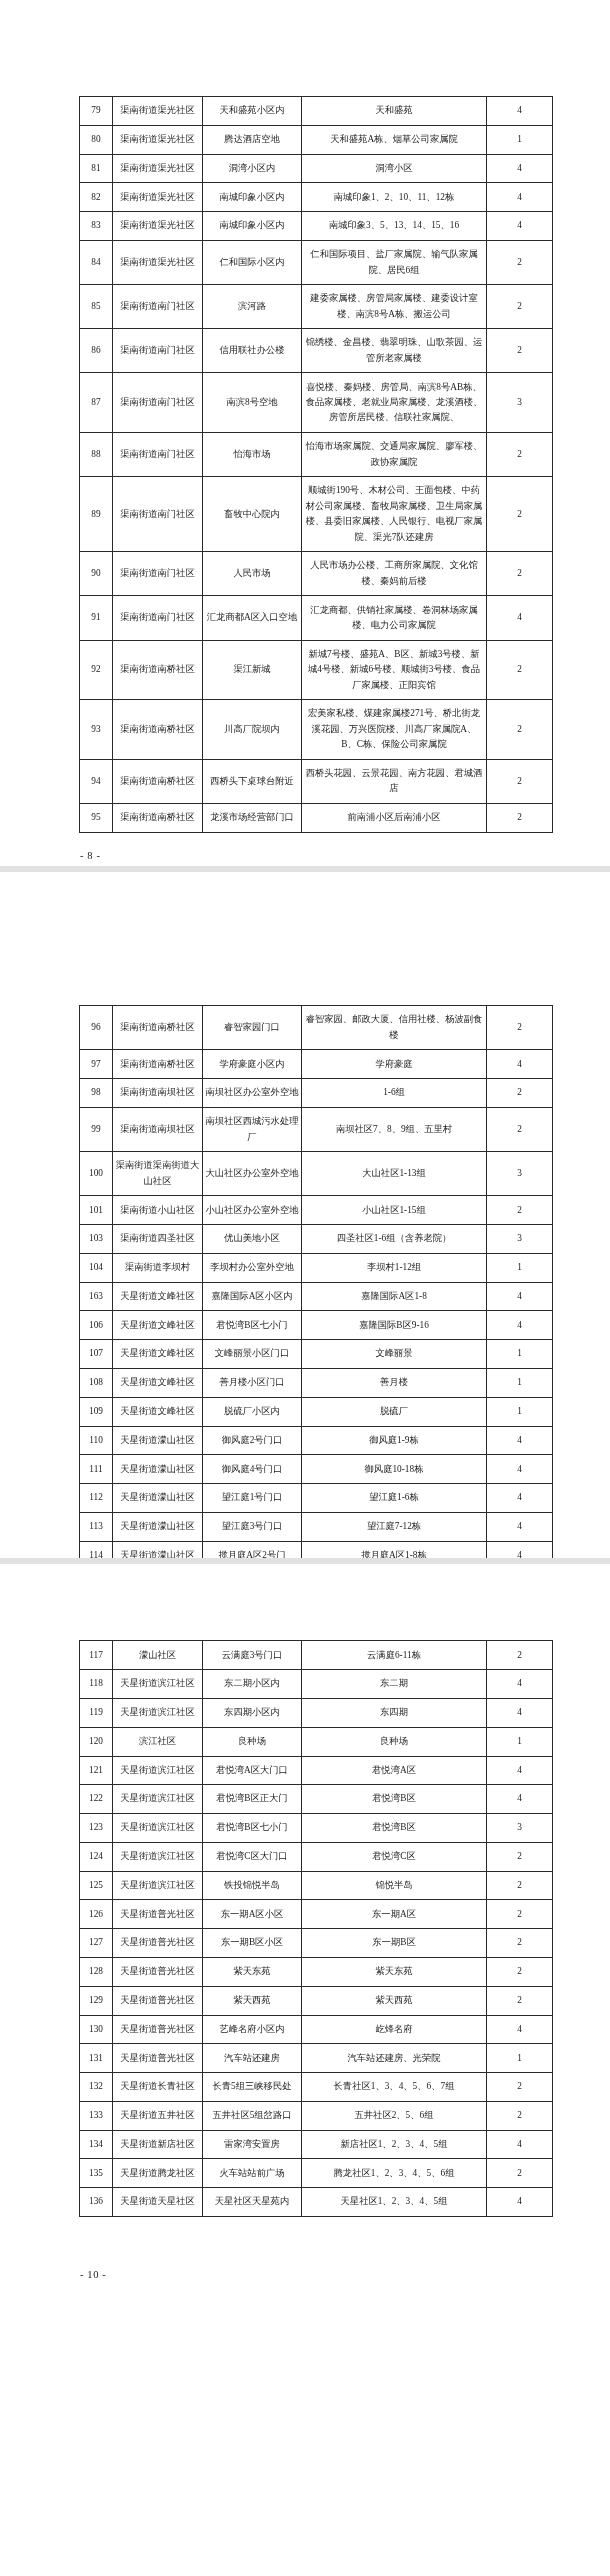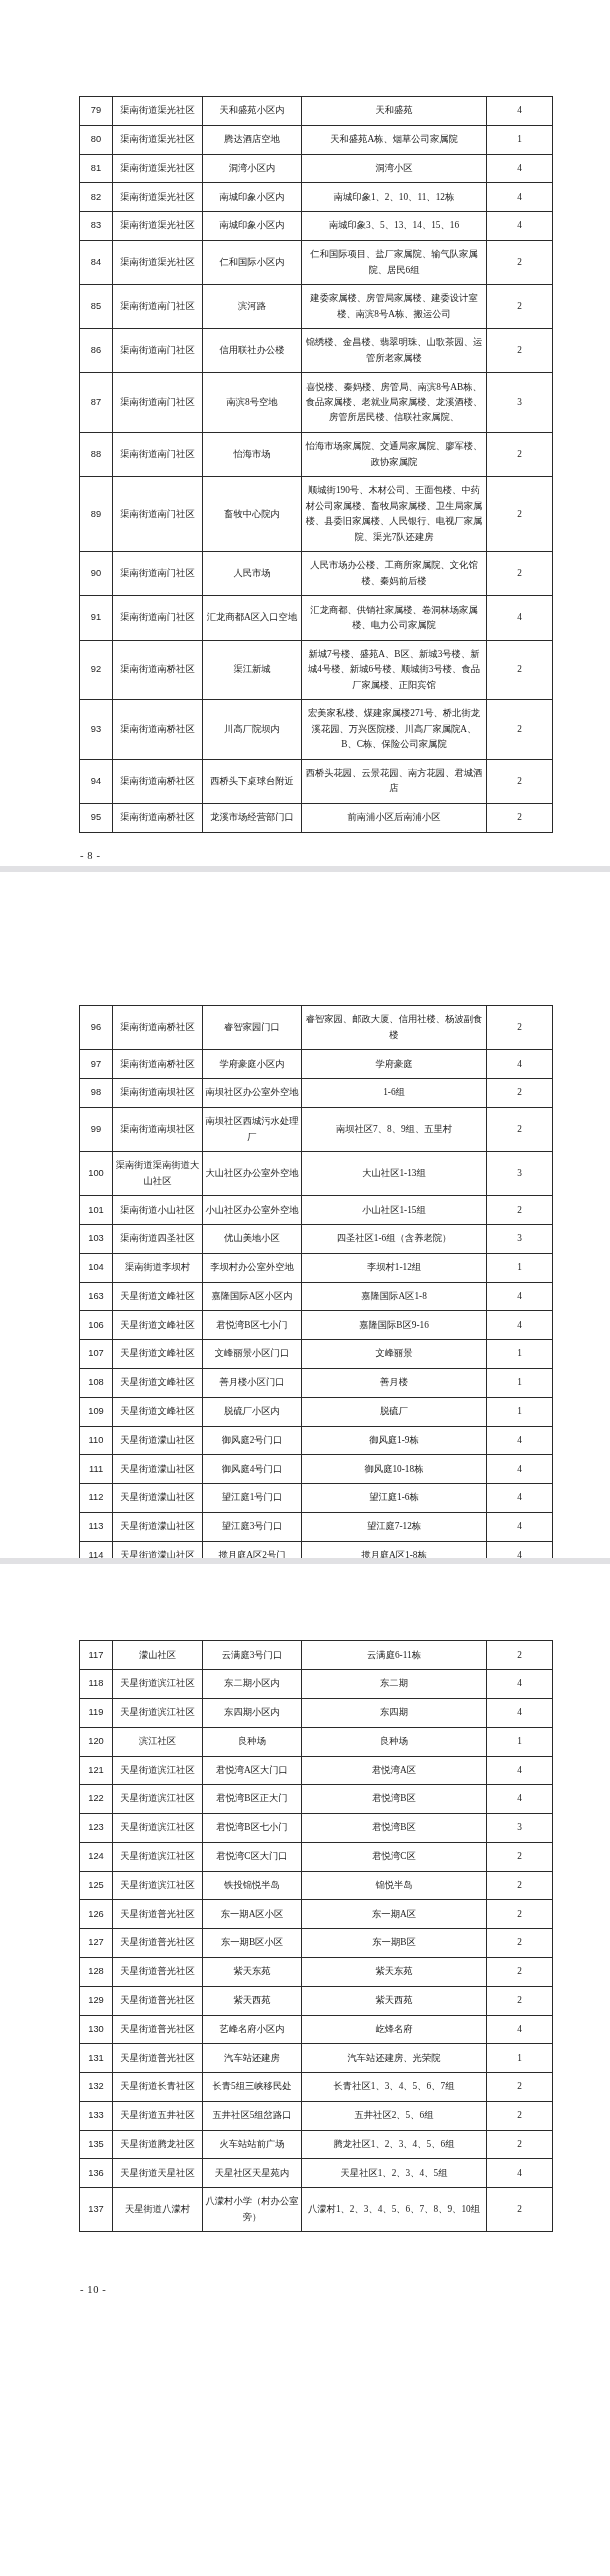--- a/index.html
+++ b/index.html
@@ -34,21 +34,21 @@
   table.points td{
     border:0.6px solid #2a2a2a;
     text-align:center;
     vertical-align:middle;
     font-size:9.3px;
     line-height:15.4px;
     padding:6.2px 2.5px;
     word-break:break-all;
     color:#1c1c1c;
   }
-  td.c-idx{font-size:10px;font-family:Liberation Sans, sans-serif;}
+  td.c-idx{font-size:10px;font-family:Liberation Serif, serif;}
   td.c-cnt{font-size:10px;}
   .footer{
     font-size:10.5px;
     letter-spacing:0.6px;
     color:#222;
   }
   .footer-left{margin:17.3px 0 0 80px;text-align:left;}
   .footer-right{margin:13.6px 68px 0 0;text-align:right;}
   .footer-3{margin-top:52px;}
 </style>
@@ -471,37 +471,37 @@
           <td class="c-cnt">2</td>
         </tr>
         <tr>
           <td class="c-idx">133</td>
           <td class="c-com">天星街道五井社区</td>
           <td class="c-site">五井社区5组岔路口</td>
           <td class="c-cov">五井社区2、5、6组</td>
           <td class="c-cnt">2</td>
         </tr>
         <tr>
+          <td class="c-idx">134</td>
+          <td class="c-com">天星街道新店社区</td>
+          <td class="c-site">雷家湾安置房</td>
+          <td class="c-cov">新店社区1、2、3、4、5组</td>
+          <td class="c-cnt">4</td>
+        </tr>
+        <tr>
           <td class="c-idx">135</td>
           <td class="c-com">天星街道腾龙社区</td>
           <td class="c-site">火车站站前广场</td>
           <td class="c-cov">腾龙社区1、2、3、4、5、6组</td>
           <td class="c-cnt">2</td>
         </tr>
         <tr>
           <td class="c-idx">136</td>
           <td class="c-com">天星街道天星社区</td>
           <td class="c-site">天星社区天星苑内</td>
           <td class="c-cov">天星社区1、2、3、4、5组</td>
           <td class="c-cnt">4</td>
         </tr>
-        <tr>
-          <td class="c-idx">137</td>
-          <td class="c-com">天星街道八濛村</td>
-          <td class="c-site">八濛村小学（村办公室旁）</td>
-          <td class="c-cov">八濛村1、2、3、4、5、6、7、8、9、10组</td>
-          <td class="c-cnt">2</td>
-        </tr>
       </tbody>
   </table>
   <div class="footer footer-left footer-3">- 10 -</div>
 </div>
 
 
 </body></html>

